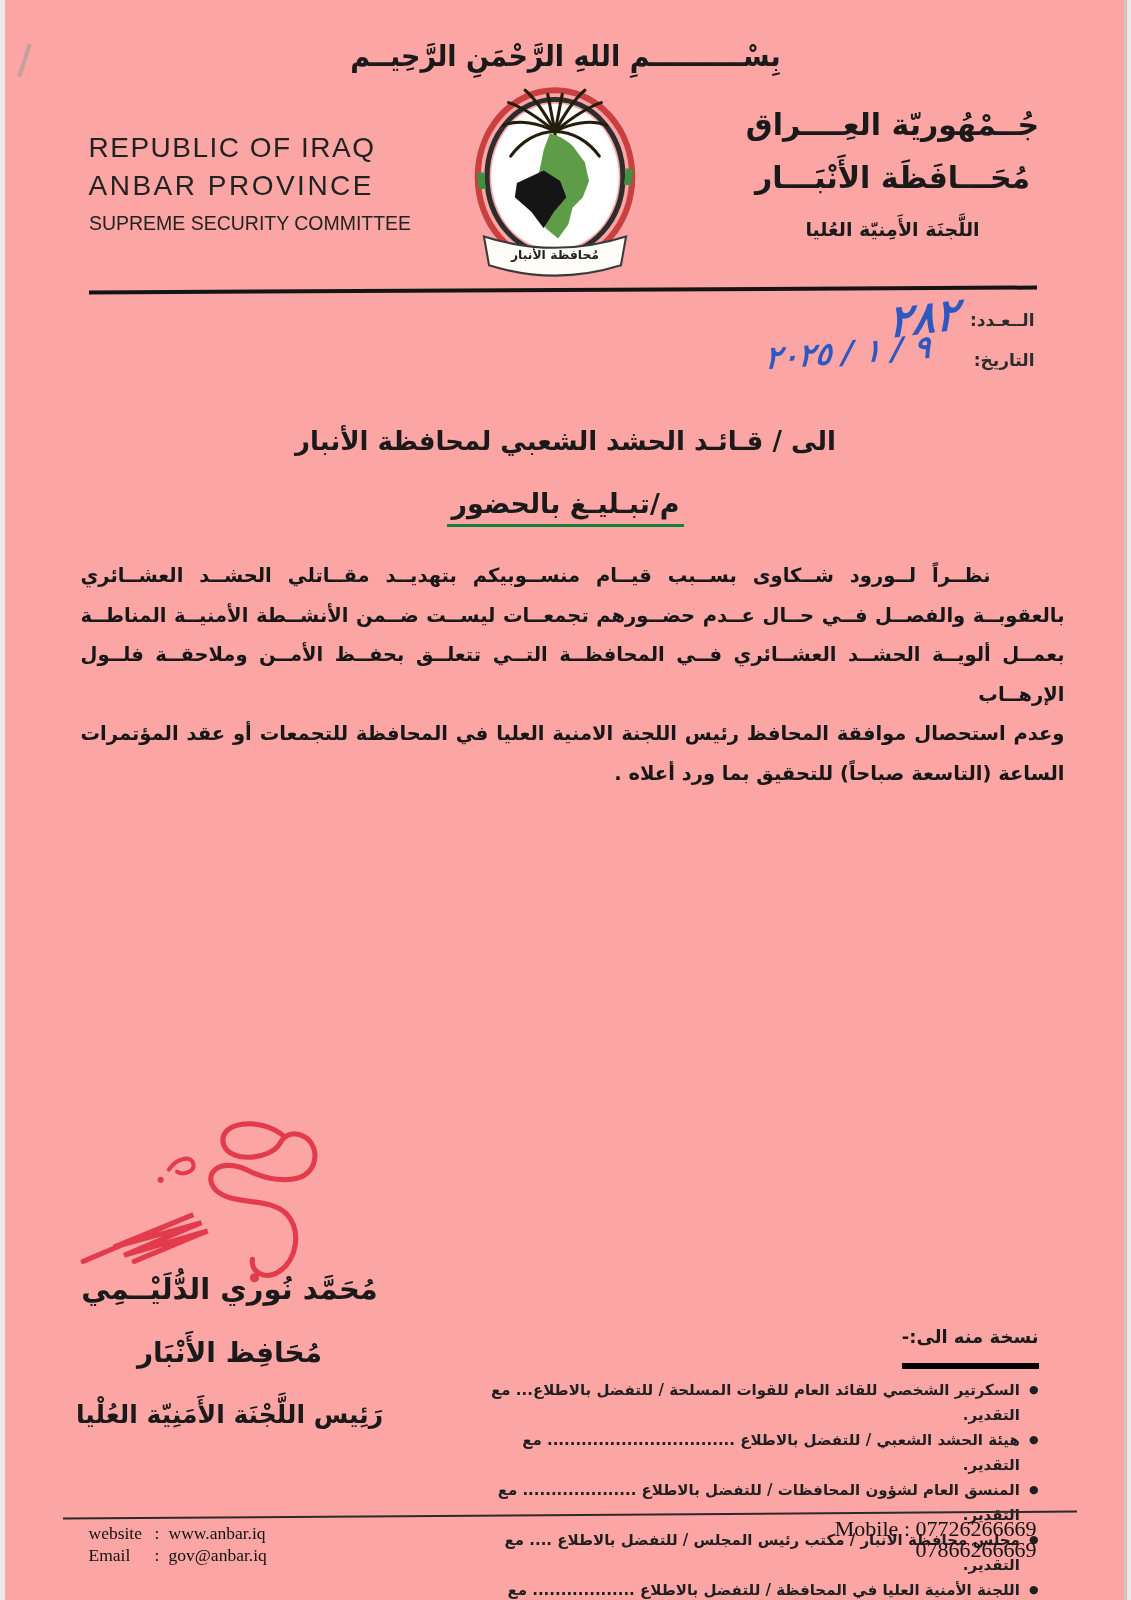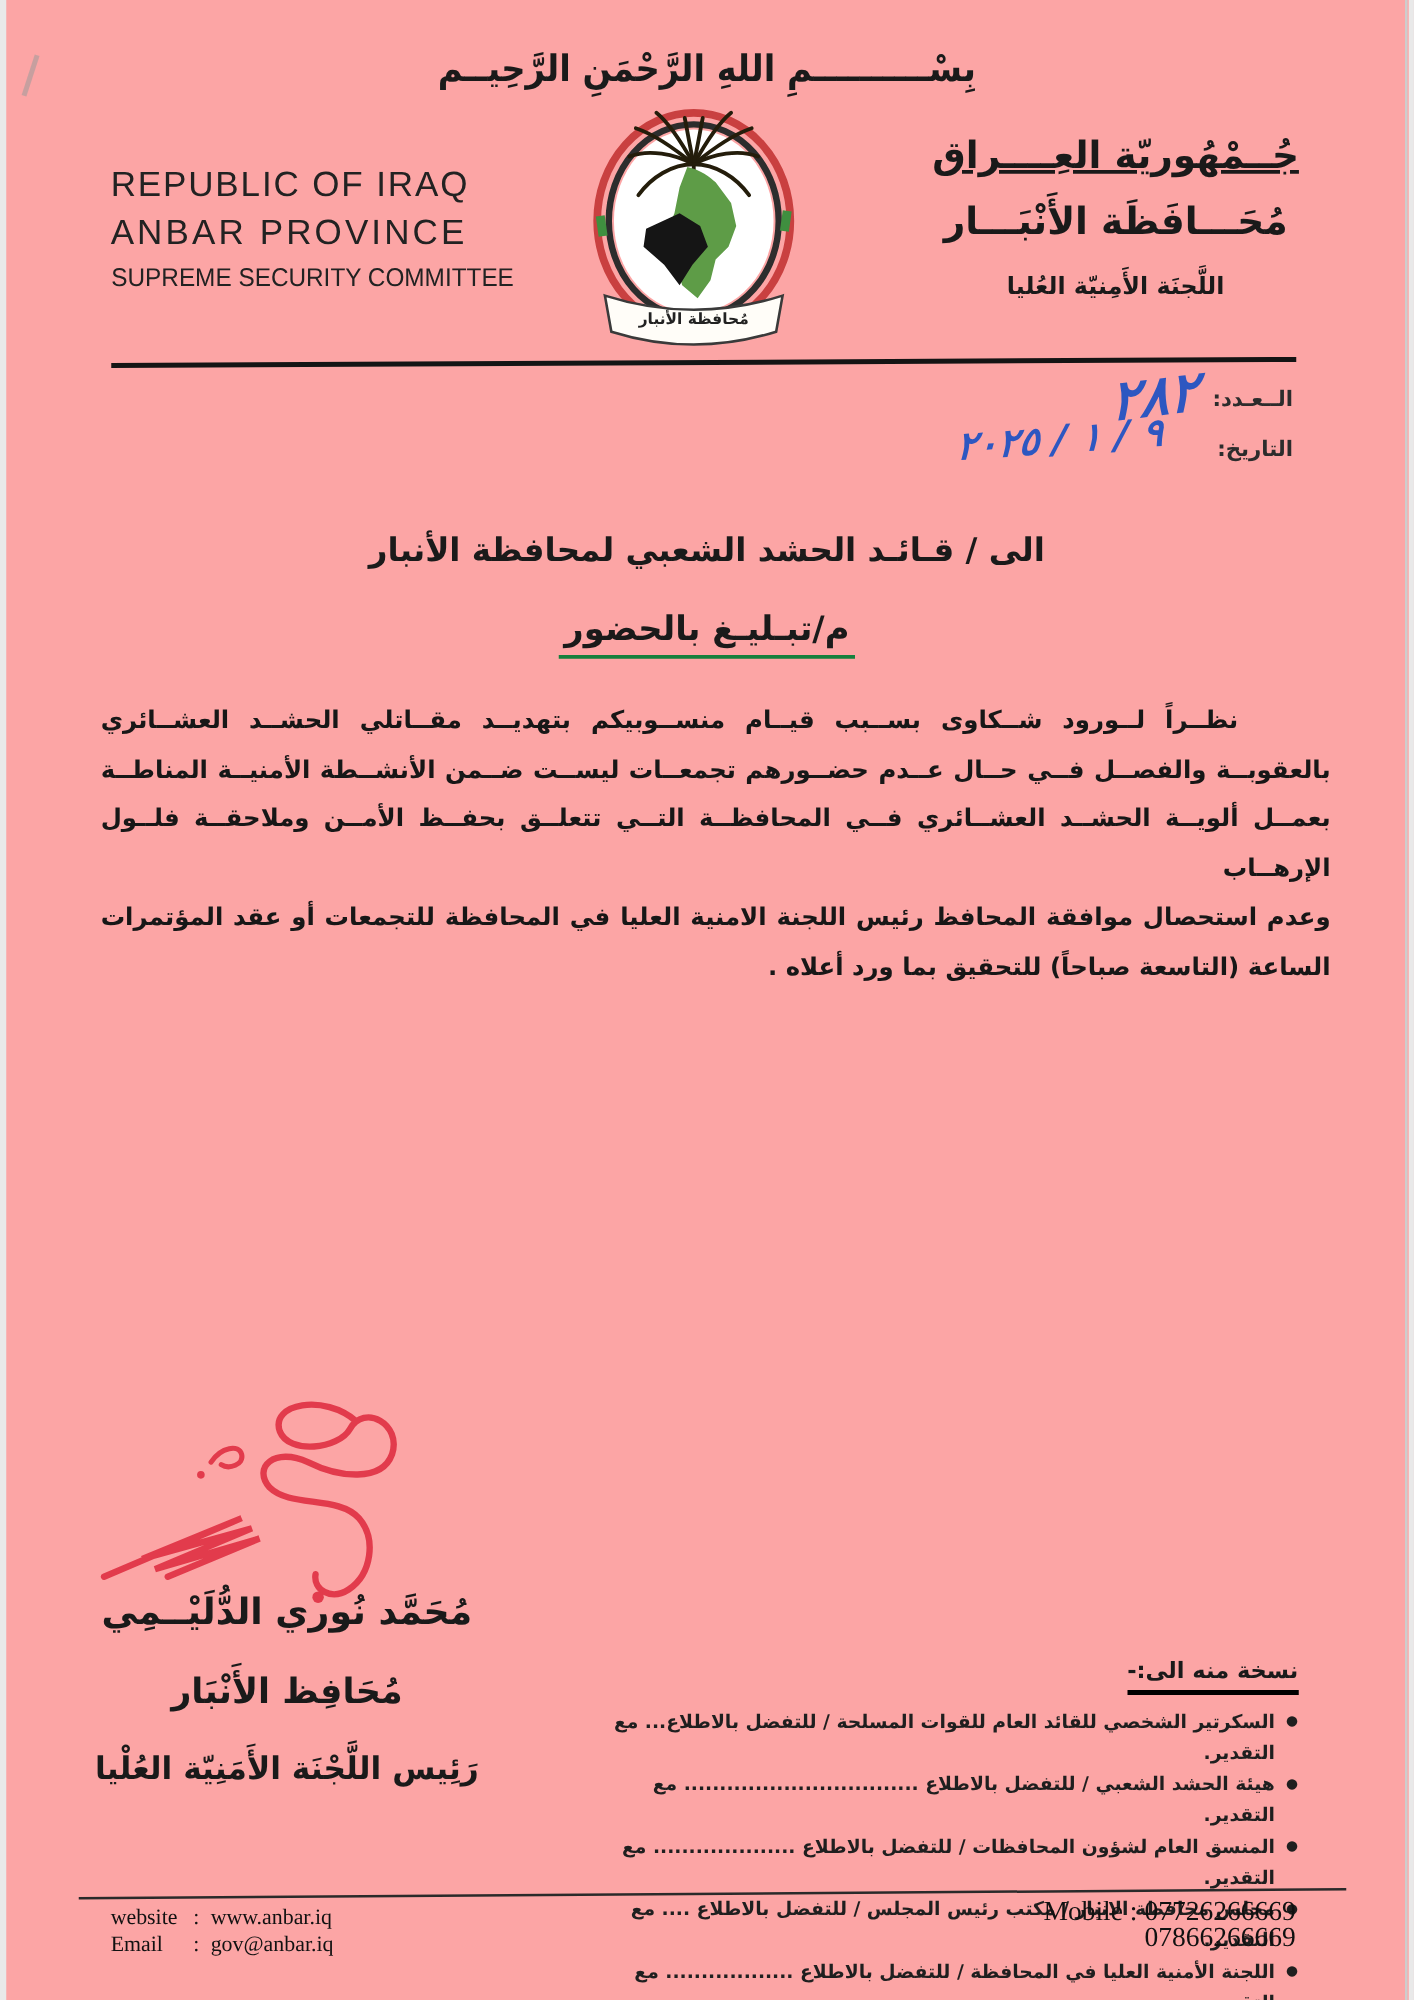--- a/index.html
+++ b/index.html
@@ -21,21 +21,21 @@
     transform:scaleY(1.08);
   }
   .header-en { left:84px; top:130px; font-family:"Liberation Sans", sans-serif; color:#222; }
   .en1 { font-size:28px; letter-spacing:1.5px; line-height:36px; }
   .en2 { font-size:28px; letter-spacing:2.5px; line-height:40px; }
   .en3 { font-size:20.5px; letter-spacing:0; line-height:34px; transform:scaleX(.95); transform-origin:left; }
 
   .emblem { left:452px; top:82px; width:196px; height:206px; }
 
   .header-ar { right:84px; top:98px; width:300px; text-align:center; direction:rtl; font-weight:bold; }
-  .ar1 { font-size:30px; line-height:54px;text-decoration:underline; }
+  .ar1 { font-size:30px; line-height:54px; }
   .ar2 { font-size:30px; line-height:52px; }
   .ar3 { font-size:19px; line-height:50px; }
 
   .header-rule { left:84px; top:288px; width:948px; height:4px; background:#141414; transform:rotate(-.3deg); }
 
   
   .ref-label { right:92px; font-size:17px; font-weight:bold; direction:rtl; color:#2c2c2c; }
   .ref-num-label  { top:310px; }
   .ref-date-label { top:350px; }
   .hand { color:#2d57c1; font-style:italic; font-weight:bold; direction:rtl; }
@@ -55,21 +55,21 @@
   .bline-last { text-align:center; text-align-last:right; }
 
   
   .sig-svg { left:66px; top:1108px; width:316px; height:210px; }
   .sig-name   { left:52px; top:1272px; width:346px; text-align:center; direction:rtl; font-size:29px; font-weight:bold; }
   .sig-title1 { left:52px; top:1336px; width:346px; text-align:center; direction:rtl; font-size:28px; font-weight:bold; }
   .sig-title2 { left:52px; top:1400px; width:346px; text-align:center; direction:rtl; font-size:25px; font-weight:bold; }
 
   
   .cc { right:88px; top:1326px; width:548px; direction:rtl; }
-  .cc-head { display:inline-block; font-size:18px; font-weight:bold; border-bottom:4px solid #000000; padding-bottom:5px; }
+  .cc-head { display:inline-block; font-size:18px; font-weight:bold; border-bottom:6px solid #000000; padding-bottom:16px; }
   .cc-list { margin:9px 0 0 0; padding:0; list-style:none; }
   .cc-item { display:flex; align-items:baseline; font-size:15px; font-weight:bold; line-height:25px; color:#1f1f1f; }
   .cc-bullet { font-size:11px; margin-left:9px; flex:0 0 auto; transform:translateY(-2px); }
 
   
   .footer-rule { left:58px; top:1514px; width:1014px; height:2px; background:#2a2a2a; transform:rotate(-.4deg); }
   .footer-left { left:84px; top:1522px; font-family:"Liberation Serif", serif; font-size:17.5px; color:#111; }
   .frow { line-height:22px; }
   .flabel { display:inline-block; width:66px; }
   .fcolon { display:inline-block; width:14px; }

